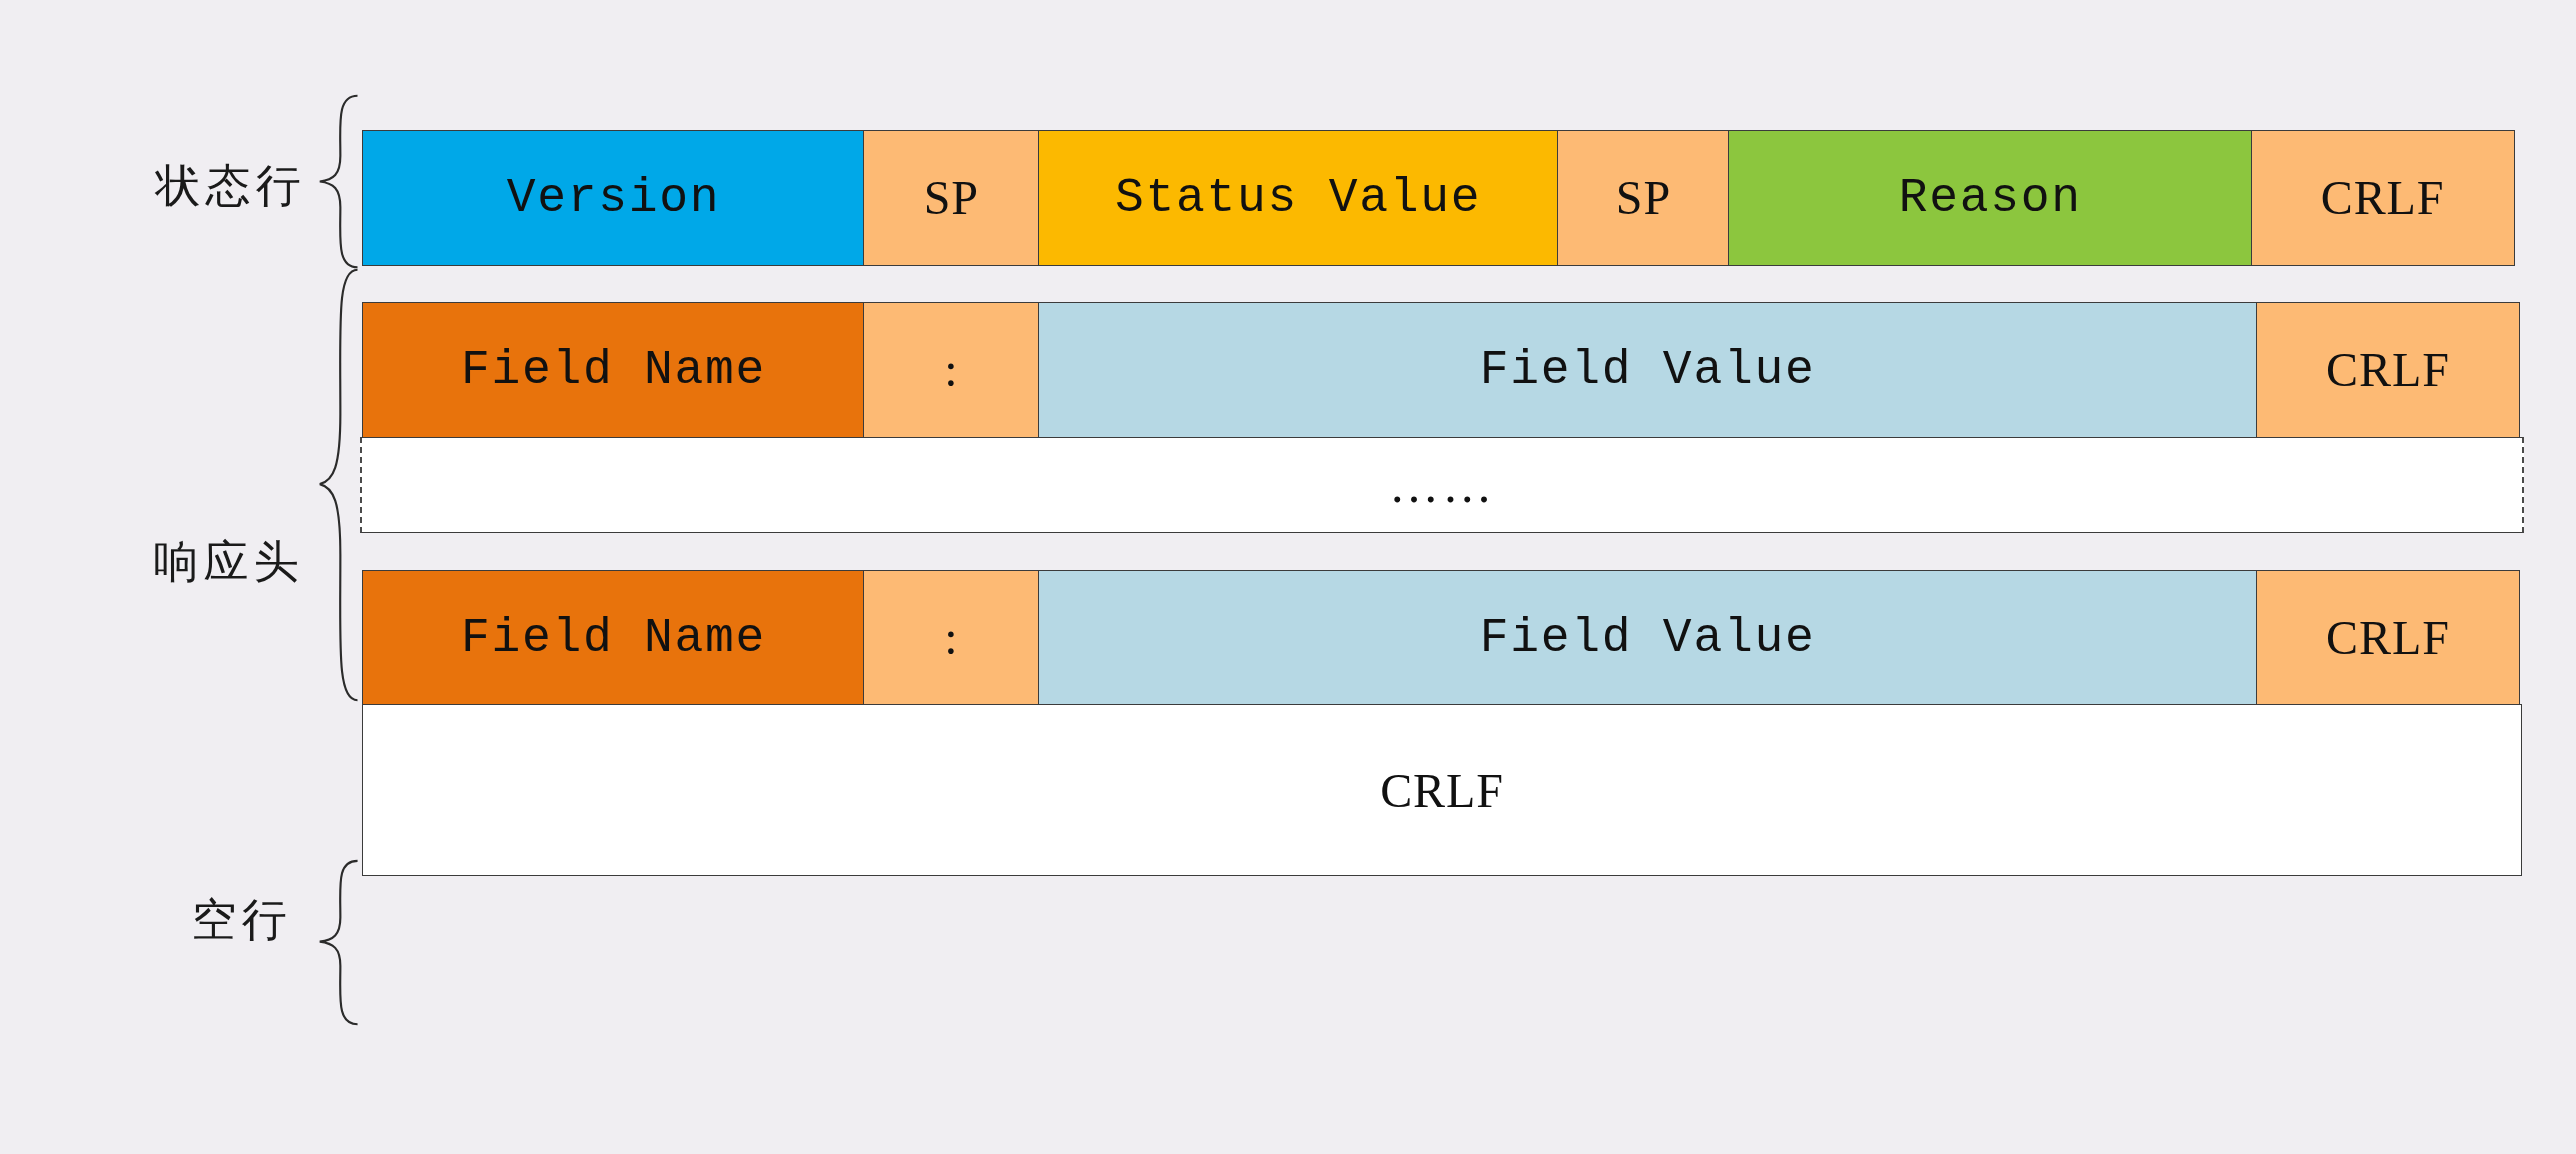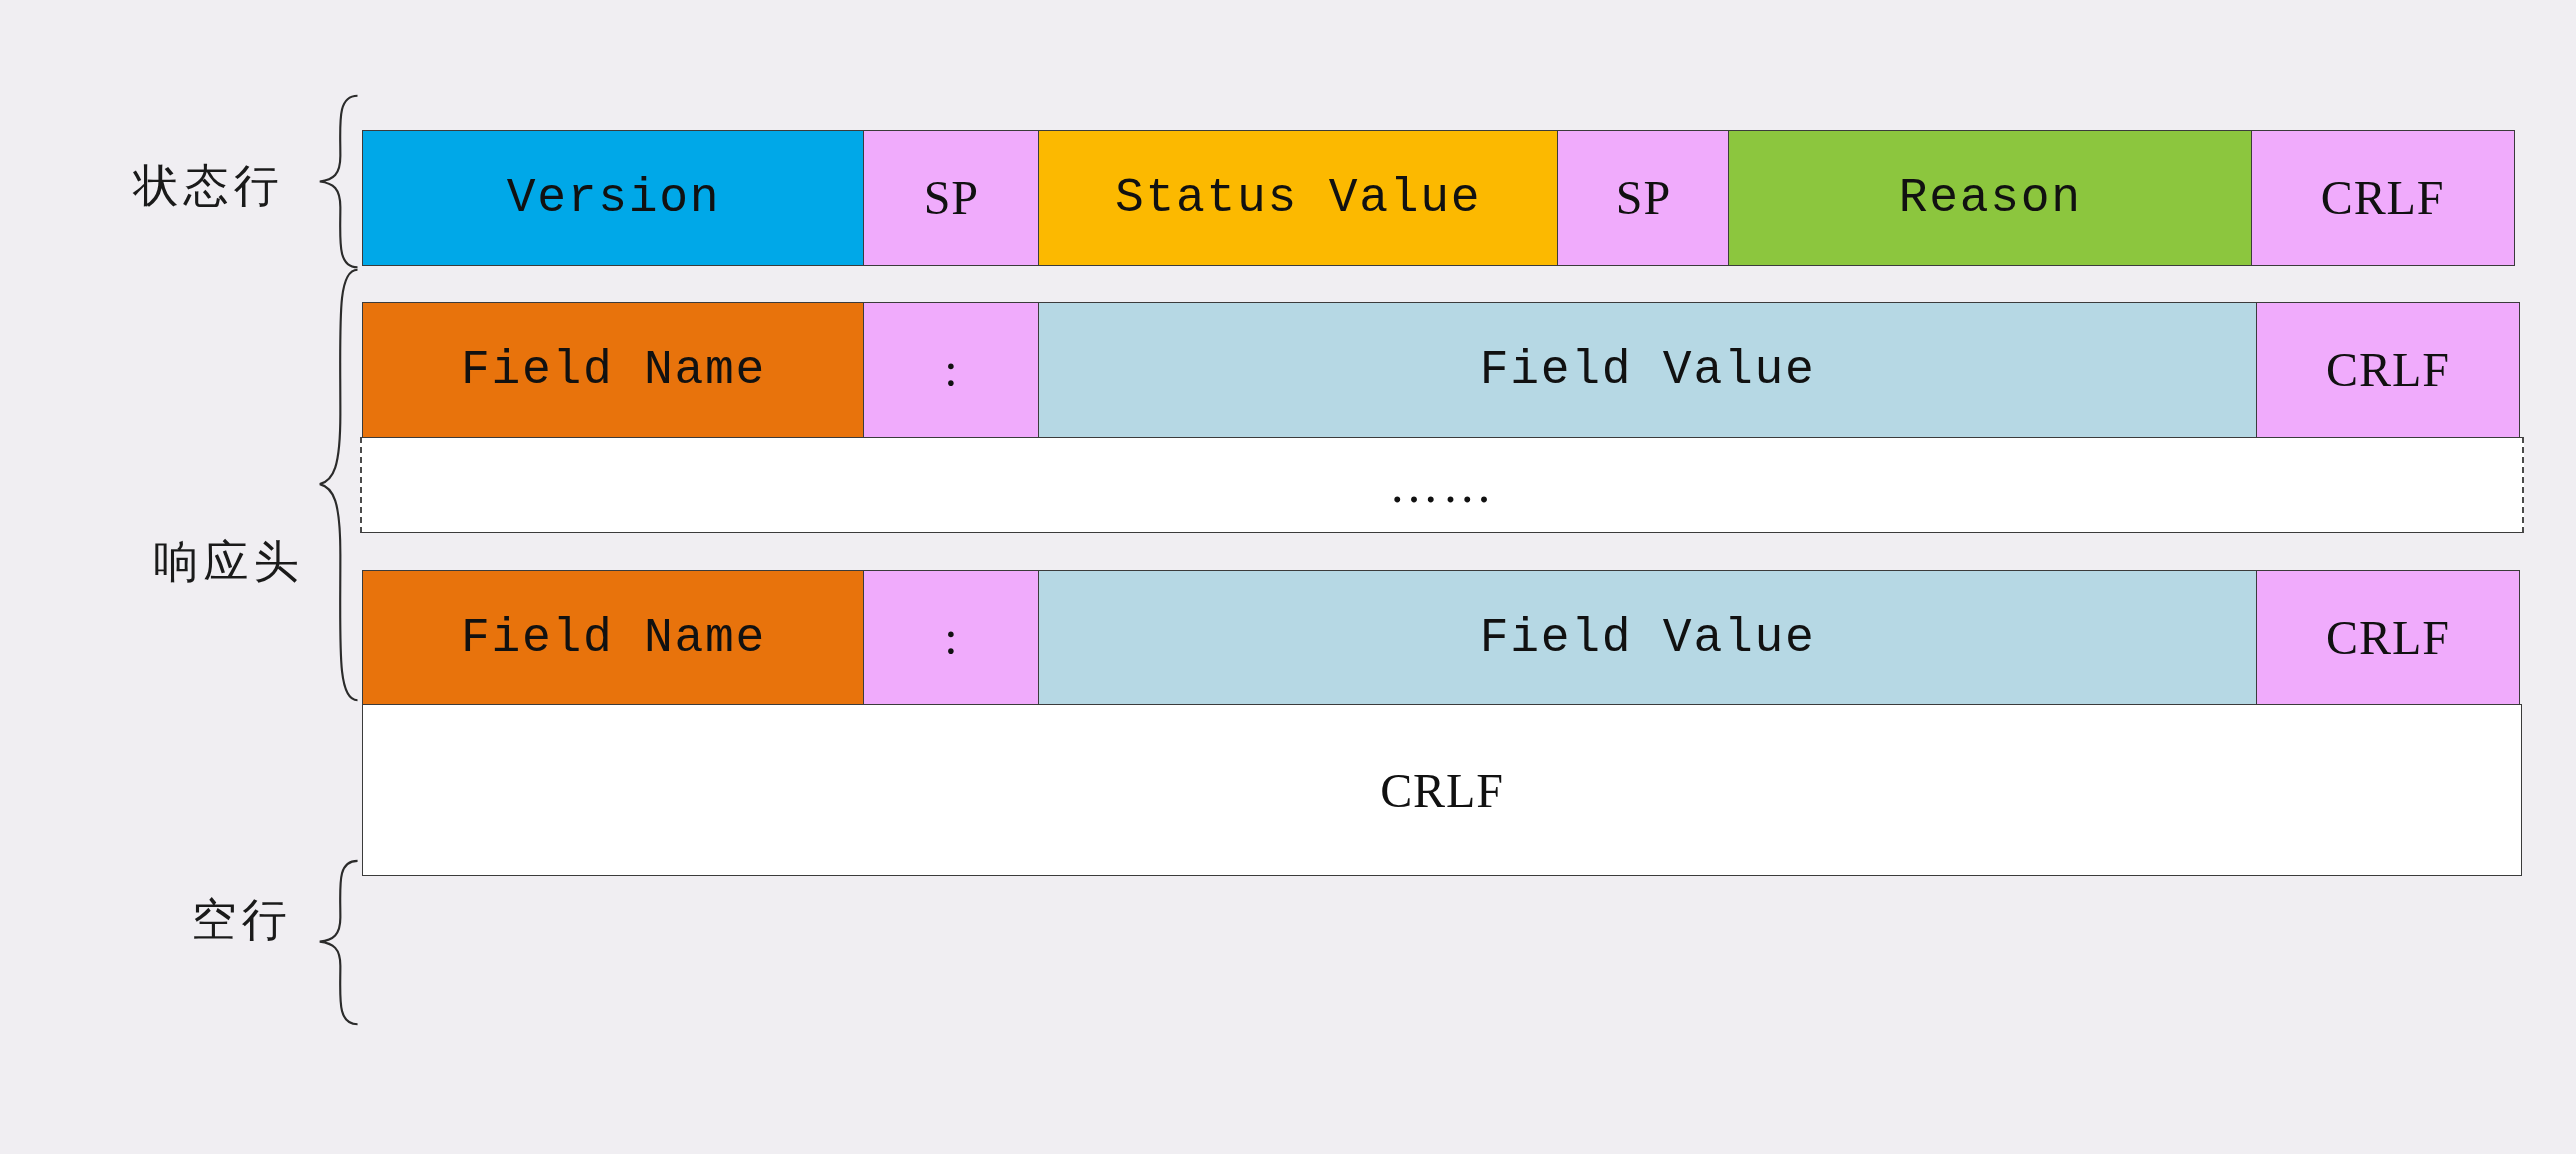--- a/index.html
+++ b/index.html
@@ -73,21 +73,21 @@
     font-family: "Liberation Serif", "DejaVu Serif", serif;
     letter-spacing: 0.9px;
   }
 
   
   .fill-version   { background: #00a8e8; }
   .fill-status    { background: #fcb900; }
   .fill-reason    { background: #8cc63e; }
   .fill-fieldname { background: #e8730c; }
   .fill-fieldval  { background: #b6d8e4; }
-  .fill-white     { background: #f0abfc; }
+  .fill-white     { background: #fdba74; }
 
   
   .row-ellipsis {
     position: absolute;
     box-sizing: border-box;
     background: #ffffff;
     border-top: 1.7px solid #3b3b3b;
     border-bottom: 1.7px solid #3b3b3b;
     border-left: 2.6px dashed #4a4a4a;
     border-right: 2.6px dashed #4a4a4a;
@@ -112,21 +112,21 @@
     font-family: "Liberation Serif", "DejaVu Serif", serif;
     font-size: 48px;
     letter-spacing: 0.9px;
   }
 </style>
 </head>
 <body style="background: rgb(240, 238, 242);">
 
 <div id="stage">
 
-  <div class="group-label" style="left:44px; top:156px; width:240px;">
+  <div class="group-label" style="left:66px; top:156px; width:240px;">
     <span>状态行</span>
   </div>
   <svg class="brace-svg" style="left:318px; top:94px;" width="43" height="175" viewBox="0 0 50 204">
     <path d="M46 2 C 22 2, 26 34, 26 72 C 26 94, 18 100, 2 102
              C 18 104, 26 110, 26 132 C 26 170, 22 202, 46 202" fill="none" stroke="#2b2b2b" stroke-width="2.5"></path>
   </svg>
 
   <div class="group-label" style="left:64px; top:532px; width:240px;">
     <span>响应头</span>
   </div>

